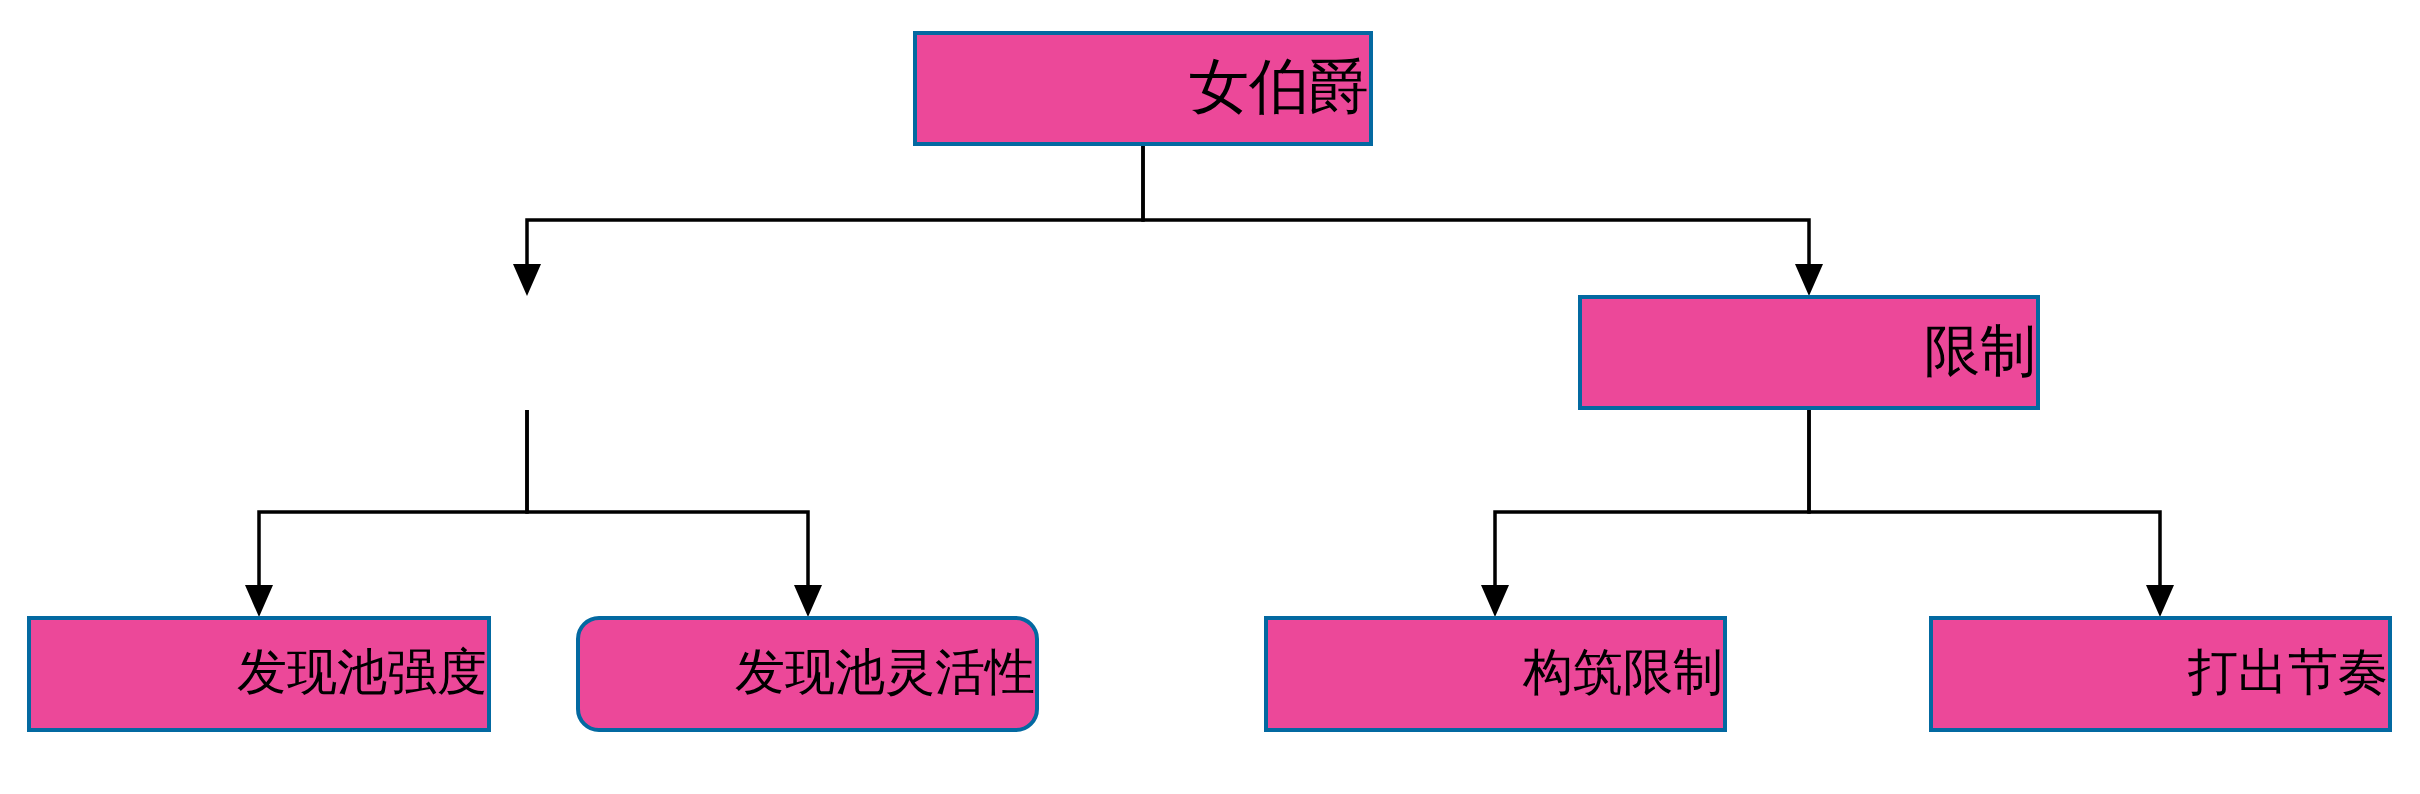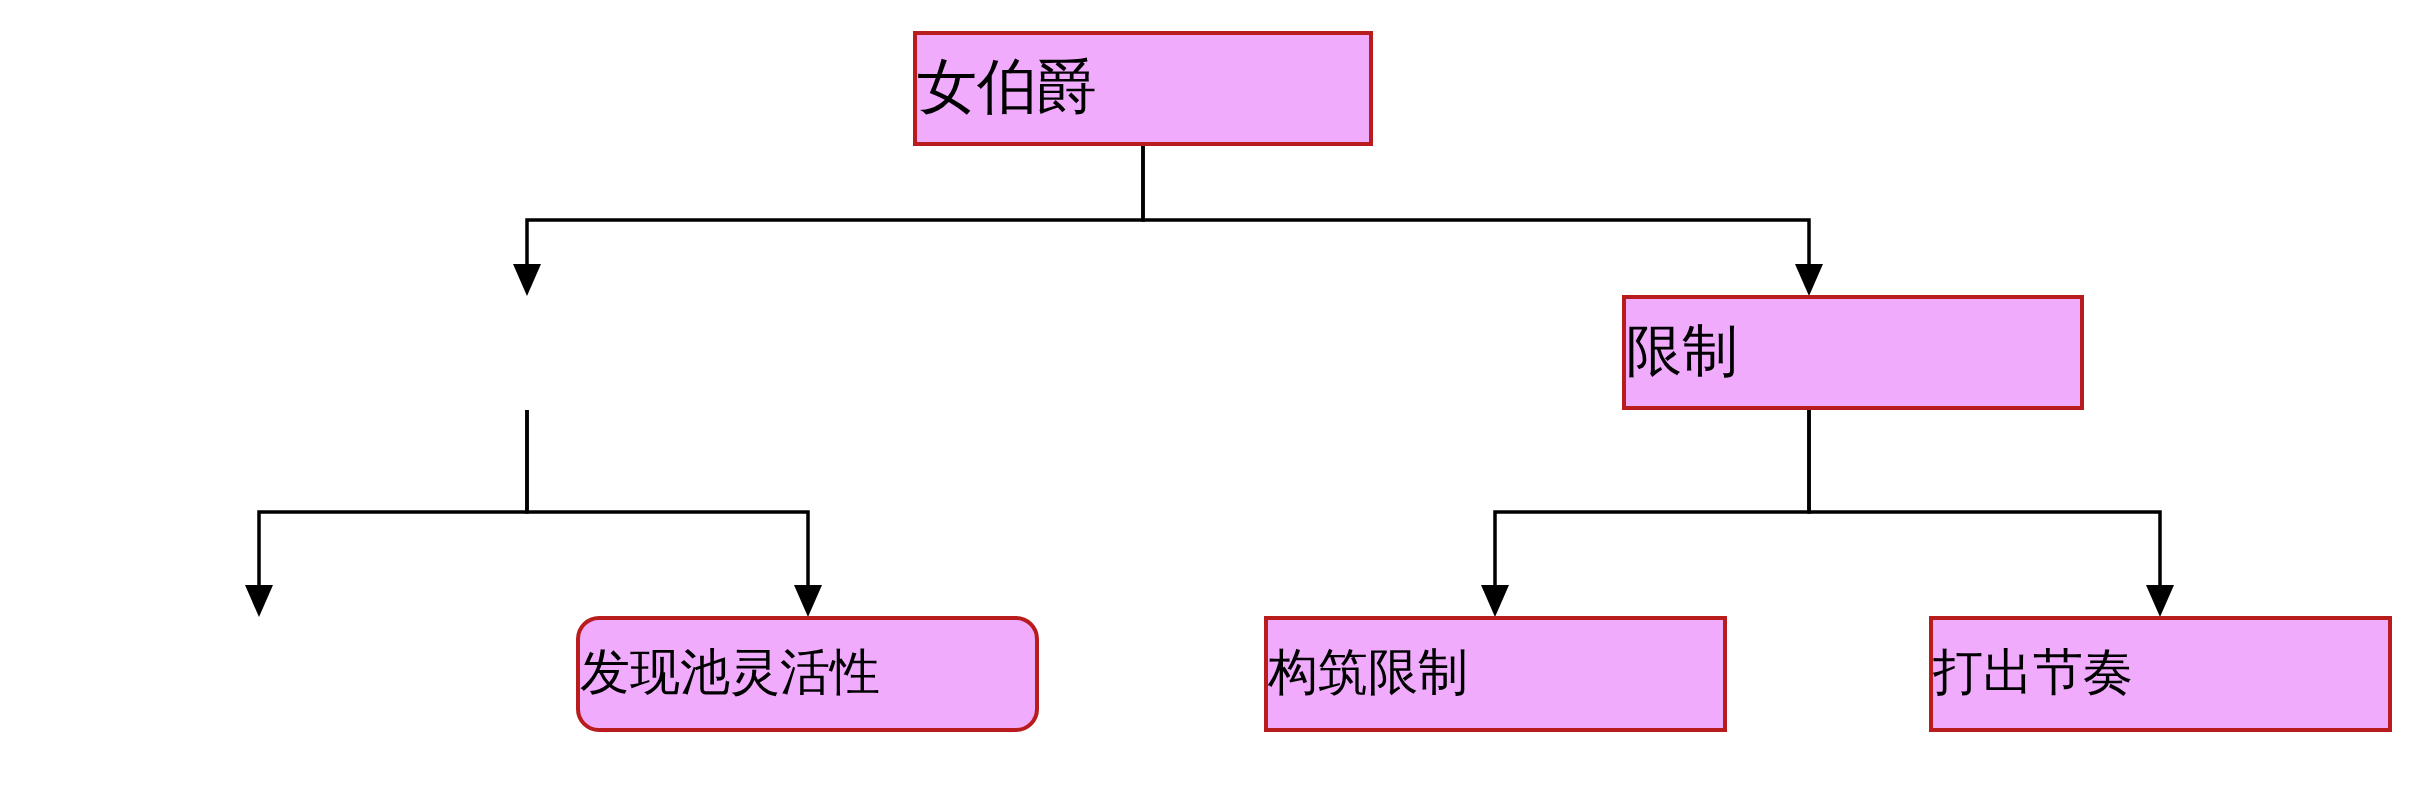--- a/index.html
+++ b/index.html
@@ -17,39 +17,39 @@
   }
   .connectors {
     position: absolute;
     left: 0; top: 0;
     width: 2420px;
     height: 794px;
   }
   .node {
     position: absolute;
     box-sizing: border-box;
-    background: #f0abfc;
-    border: 4px solid #b91c1c;
+    background: #ec4899;
+    border: 4px solid #0369a1;
     display: flex;
     align-items: center;
-    justify-content: flex-start;
+    justify-content: flex-end;
     color: #000000;
   }
   .node .label {
     white-space: nowrap;
     line-height: 1;
     padding-bottom: 4px;
   }
   .lvl0 { font-size: 60px; }
   .lvl1 { font-size: 56px; }
   .lvl2 { font-size: 50px; }
 
   #node-root            { left: 913px;  top: 31px;  width: 460px; height: 115px; }
   #node-benefits        { left: 296px;  top: 295px; width: 462px; height: 115px; }
-  #node-limits          { left: 1622px; top: 295px; width: 462px; height: 115px; }
+  #node-limits          { left: 1578px; top: 295px; width: 462px; height: 115px; }
   #node-pool-strength   { left: 27px;   top: 616px; width: 464px; height: 116px; }
   #node-pool-flexibility{ left: 576px;  top: 616px; width: 463px; height: 116px; border-radius: 23px; }
   #node-deckbuilding    { left: 1264px; top: 616px; width: 463px; height: 116px; }
   #node-play-tempo      { left: 1929px; top: 616px; width: 463px; height: 116px; }
 </style>
 </head>
 <body>
 
 <div class="canvas">
 
@@ -74,20 +74,23 @@
 
   <div class="node lvl0" id="node-root">
     <span class="label">女伯爵</span>
   </div>
 
 
   <div class="node lvl1" id="node-limits">
     <span class="label">限制</span>
   </div>
 
+  <div class="node lvl2" id="node-pool-strength">
+    <span class="label">发现池强度</span>
+  </div>
 
   <div class="node lvl2" id="node-pool-flexibility">
     <span class="label">发现池灵活性</span>
   </div>
 
   <div class="node lvl2" id="node-play-tempo">
     <span class="label">打出节奏</span>
   </div>
 
   <div class="node lvl2" id="node-deckbuilding">

